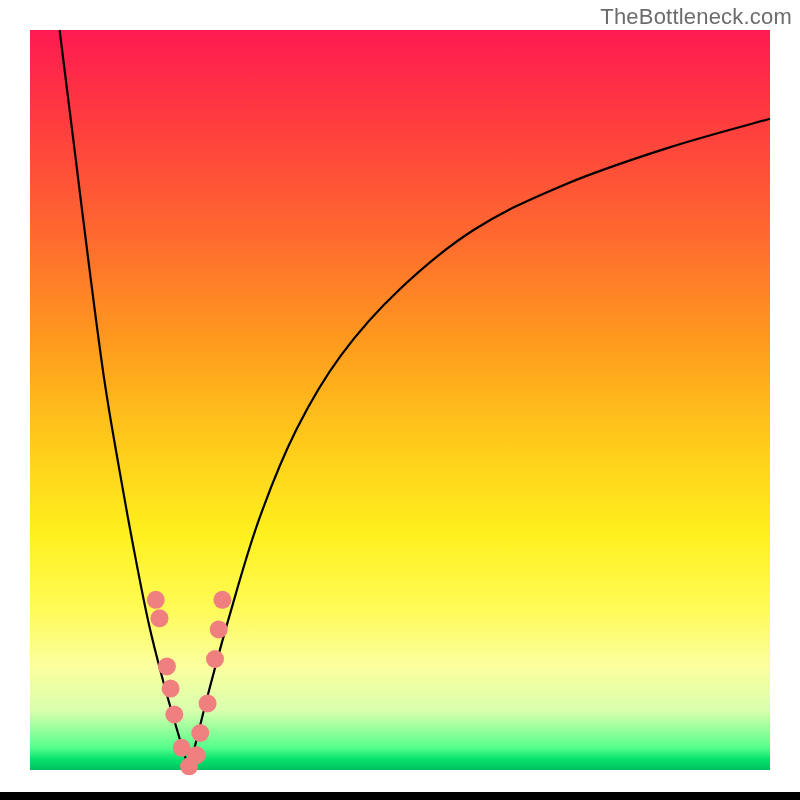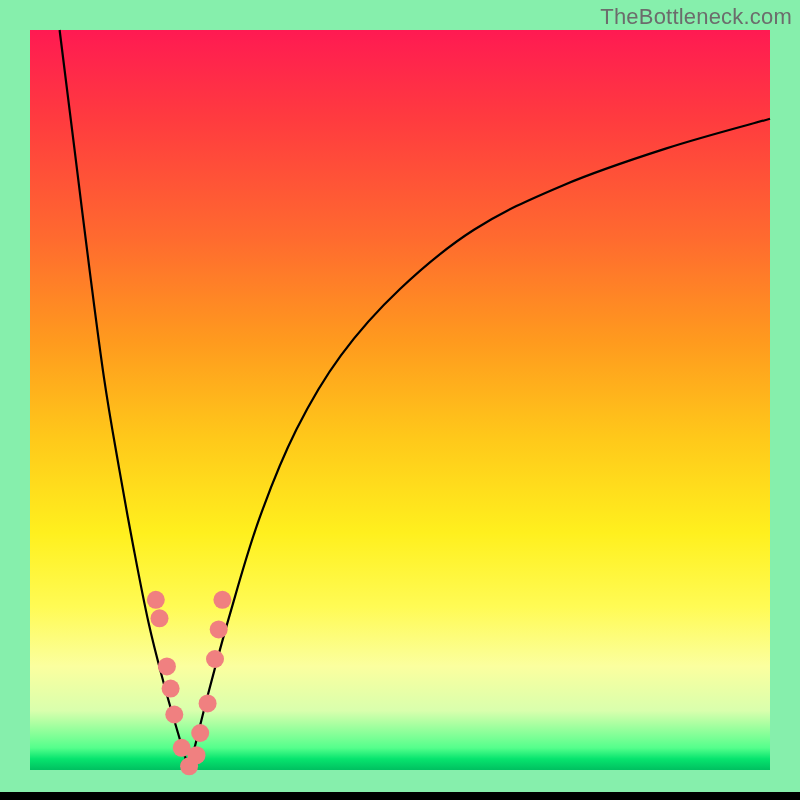--- a/index.html
+++ b/index.html
@@ -10,21 +10,21 @@
     overflow: hidden;
     background: #000;
     font-family: Arial, Helvetica, sans-serif;
   }
   .frame {
     position: absolute;
     left: 0;
     top: 0;
     width: 800px;
     height: 792px;
-    background: #86efac;
+    background: #ffffff;
   }
   .plot {
     position: absolute;
     left: 30px;
     top: 30px;
     width: 740px;
     height: 740px;
     background: linear-gradient(
       to bottom,
       #ff1a52 0%,

